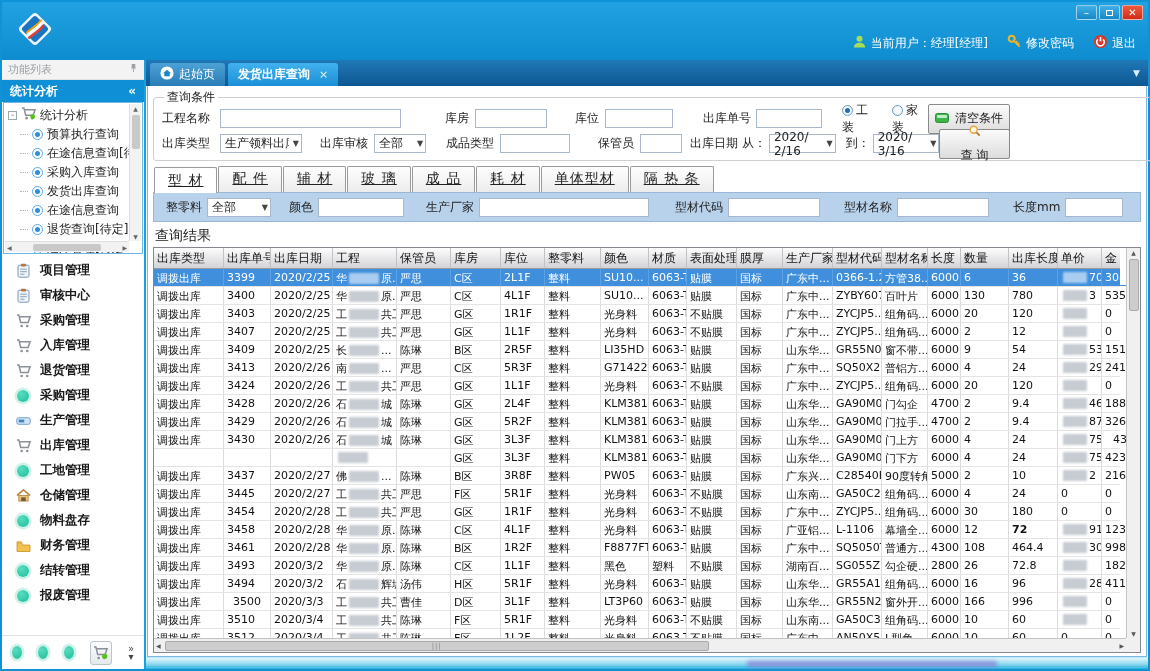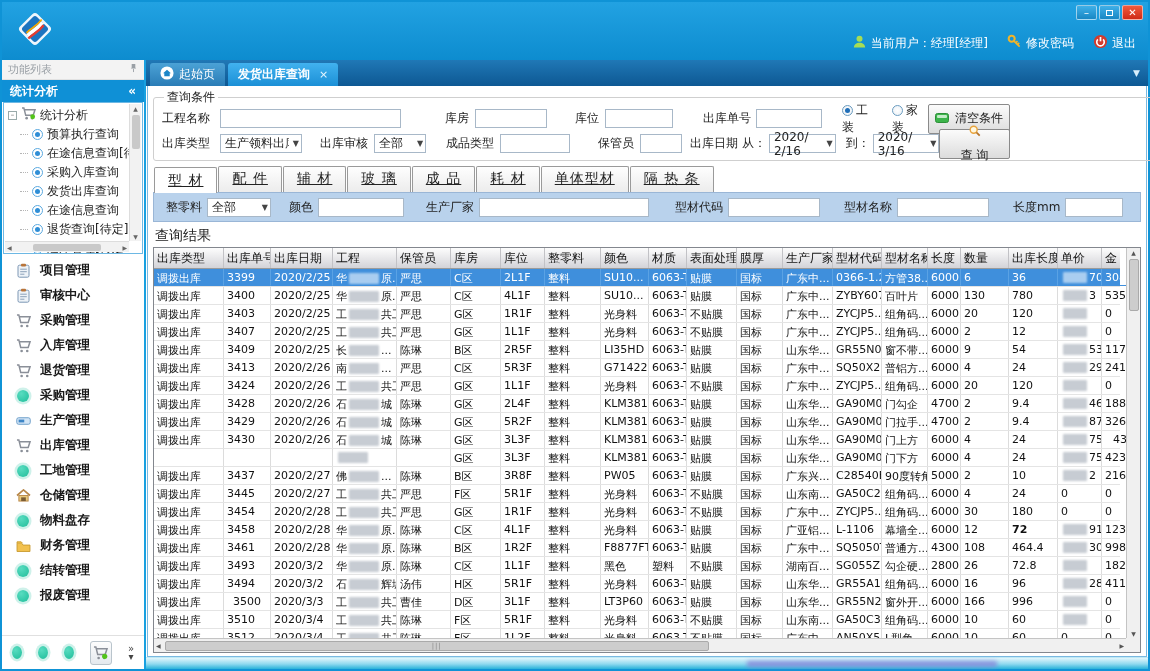--- a/index.html
+++ b/index.html
@@ -591,21 +591,21 @@
                 <div class="gc" style="width: 38px;">6063-T5</div>
                 <div class="gc" style="width: 50px;">贴膜</div>
                 <div class="gc" style="width: 46px;">国标</div>
                 <div class="gc" style="width: 50px;">山东华...</div>
                 <div class="gc" style="width: 49px;">GR55N02</div>
                 <div class="gc" style="width: 46px;">窗不带...</div>
                 <div class="gc" style="width: 33px;">6000</div>
                 <div class="gc" style="width: 48px;">9</div>
                 <div class="gc" style="width: 49px;">54</div>
                 <div class="gc" style="width: 44px;"><span class="mask mn"></span>537</div>
-                <div class="gc" style="width: 28px;">117</div>
+                <div class="gc" style="width: 28px;">151</div>
               </div>
               <div class="gr">
                 <div class="gc" style="width: 70px;">调拨出库</div>
                 <div class="gc" style="width: 47px;">3413</div>
                 <div class="gc" style="width: 62px;">2020/2/26</div>
                 <div class="gc" style="width: 64px;">南<span class="mask mw"></span>...</div>
                 <div class="gc" style="width: 54px;">严思</div>
                 <div class="gc" style="width: 50px;">C区</div>
                 <div class="gc" style="width: 44px;">5R3F</div>
                 <div class="gc" style="width: 56px;">整料</div>

